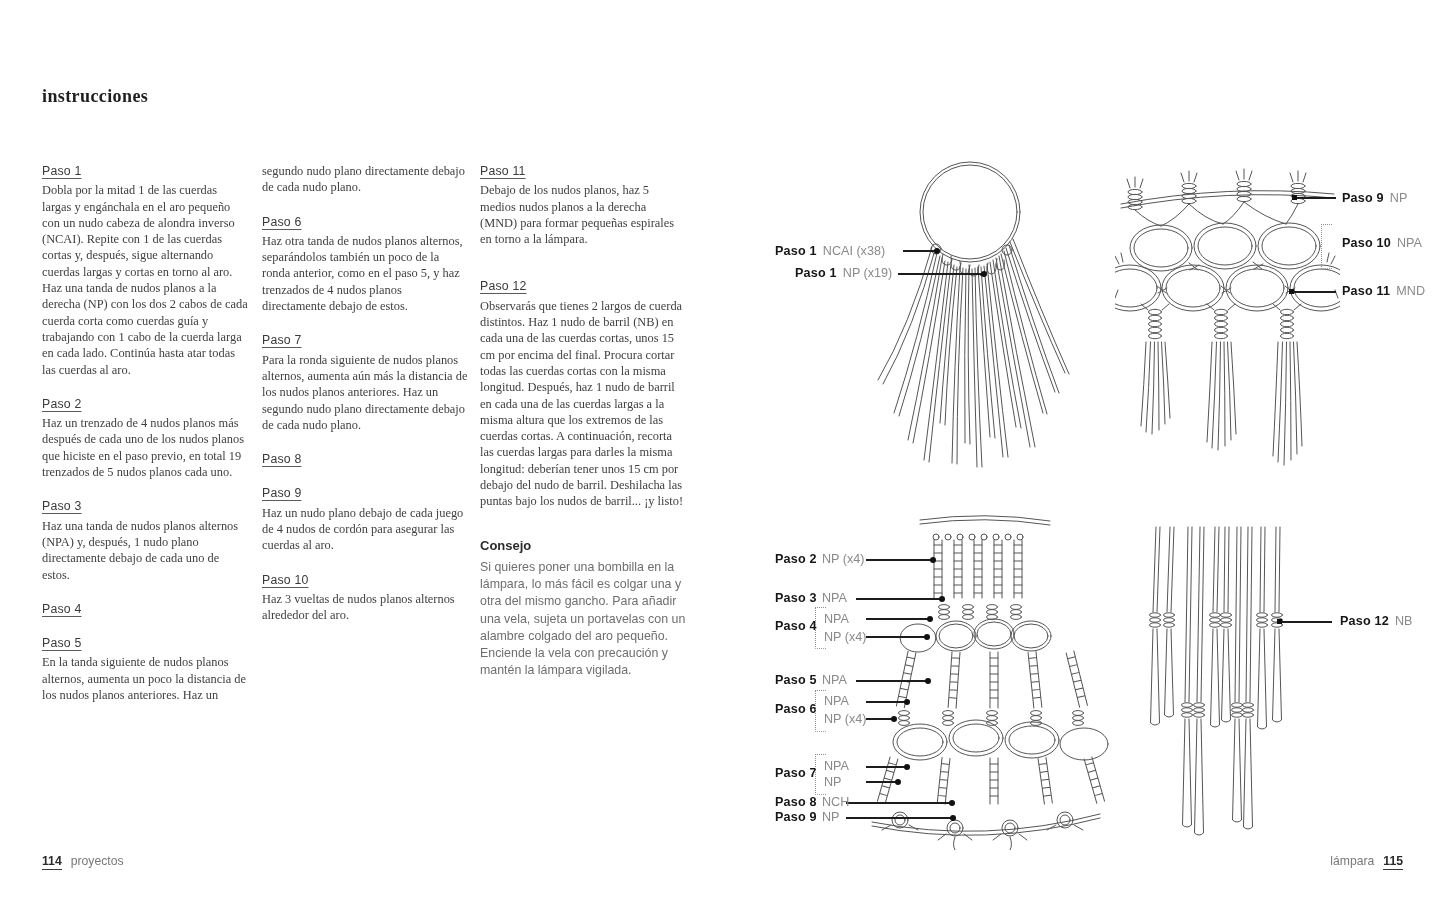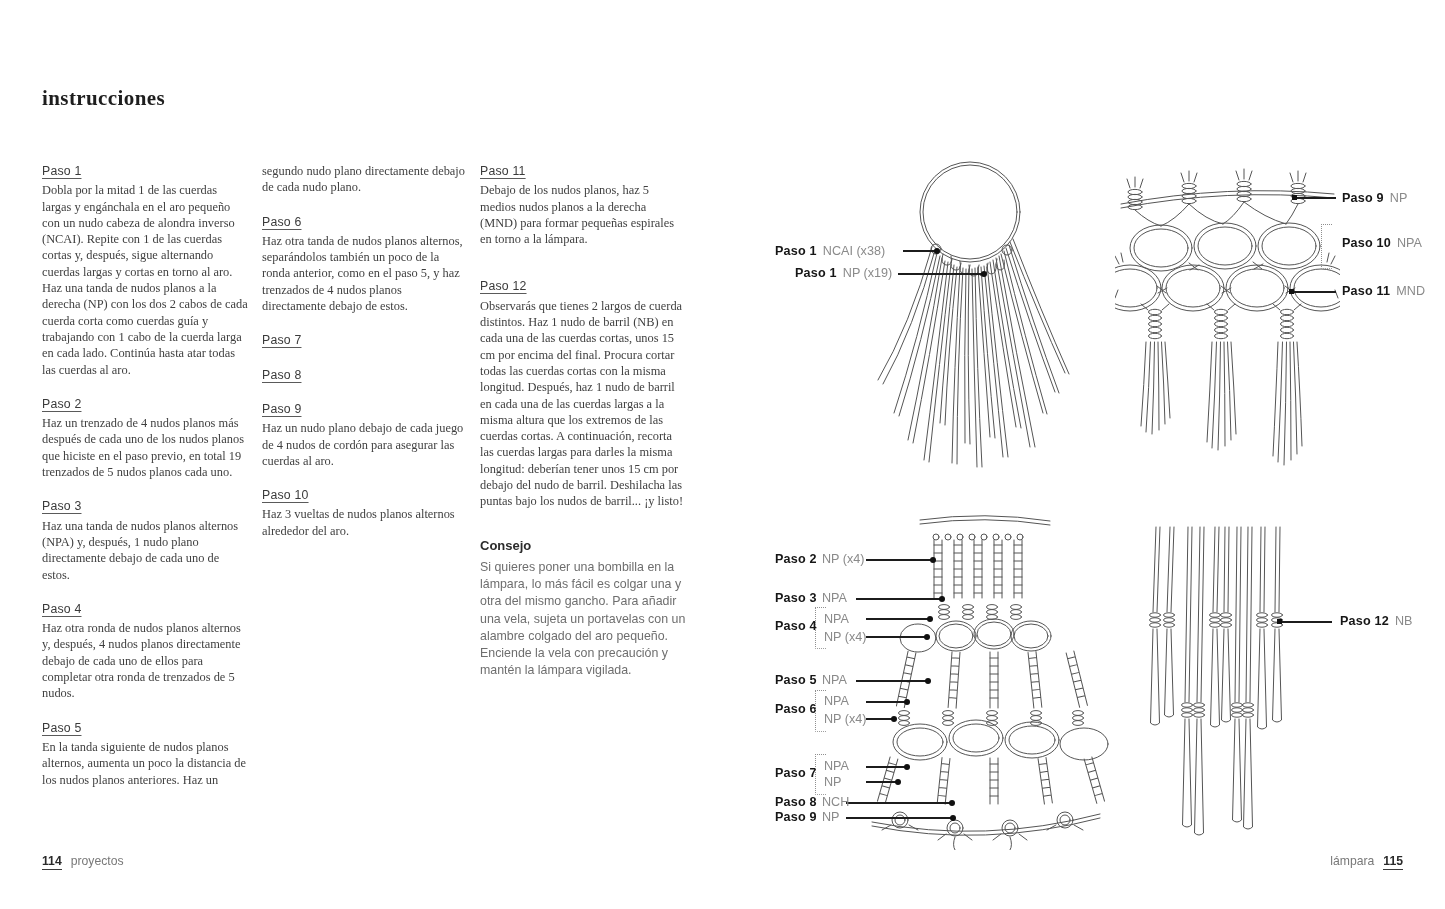--- a/index.html
+++ b/index.html
@@ -4,21 +4,21 @@
 <style>
   * { margin:0; padding:0; box-sizing:border-box; }
   html,body { background:#ffffff; }
   body {
     width:1445px; height:909px; position:relative; overflow:hidden;
     font-family:"Liberation Serif", serif; color:#3f3f3f;
   }
   .page-title {
     position:absolute; left:42px; top:86px;
     font-family:"Liberation Serif", serif; font-weight:bold;
-    font-size:21px; letter-spacing:0.4px; color:#1e1e1e;
+    font-size:18px; letter-spacing:0.4px; color:#1e1e1e;
   }
   .col { position:absolute; top:163px; width:206px; font-size:12.4px; line-height:16.3px; }
   #col1 { left:42px; }
   #col2 { left:262px; }
   #col3 { left:480px; }
   .step-heading {
     font-family:"Liberation Sans", sans-serif; font-size:12.3px; color:#3a3a3a;
     text-decoration:underline; text-underline-offset:3px; text-decoration-color:#5a5a5a;
     margin-top:18px; margin-bottom:3px; font-weight:normal; letter-spacing:0.2px;
   }
@@ -73,38 +73,38 @@
   <div class="block">
     <div class="step-heading">Paso 2</div>
     <p>Haz un trenzado de 4 nudos planos más después de cada uno de los nudos planos que hiciste en el paso previo, en total 19 trenzados de 5 nudos planos cada uno.</p>
   </div>
   <div class="block">
     <div class="step-heading">Paso 3</div>
     <p>Haz una tanda de nudos planos alternos (NPA) y, después, 1 nudo plano directamente debajo de cada uno de estos.</p>
   </div>
   <div class="block">
     <div class="step-heading">Paso 4</div>
-    <p>Haz otra ronda de nudos planos alternos y, después, 4 nudos planos directamente debajo de cada uno de ellos para completar otra ronda de trenzados de 5 nudos.</p>
   </div>
   <div class="block">
     <div class="step-heading">Paso 5</div>
     <p>En la tanda siguiente de nudos planos alternos, aumenta un poco la distancia de los nudos planos anteriores. Haz un</p>
   </div>
 </div>
 
 <div class="col" id="col2">
   <div class="block">
     <p>segundo nudo plano directamente debajo de cada nudo plano.</p>
   </div>
   <div class="block">
     <div class="step-heading">Paso 6</div>
     <p>Haz otra tanda de nudos planos alternos, separándolos también un poco de la ronda anterior, como en el paso 5, y haz trenzados de 4 nudos planos directamente debajo de estos.</p>
   </div>
   <div class="block">
     <div class="step-heading">Paso 7</div>
+    <p>Para la ronda siguiente de nudos planos alternos, aumenta aún más la distancia de los nudos planos anteriores. Haz un segundo nudo plano directamente debajo de cada nudo plano.</p>
   </div>
   <div class="block">
     <div class="step-heading">Paso 8</div>
   </div>
   <div class="block">
     <div class="step-heading">Paso 9</div>
     <p>Haz un nudo plano debajo de cada juego de 4 nudos de cordón para asegurar las cuerdas al aro.</p>
   </div>
   <div class="block">
     <div class="step-heading">Paso 10</div>

